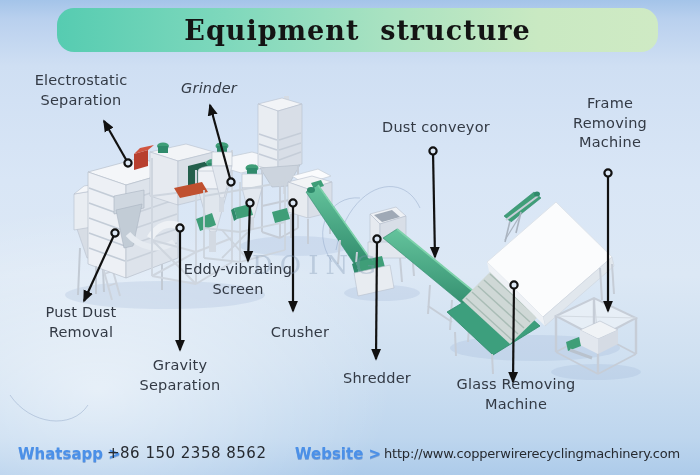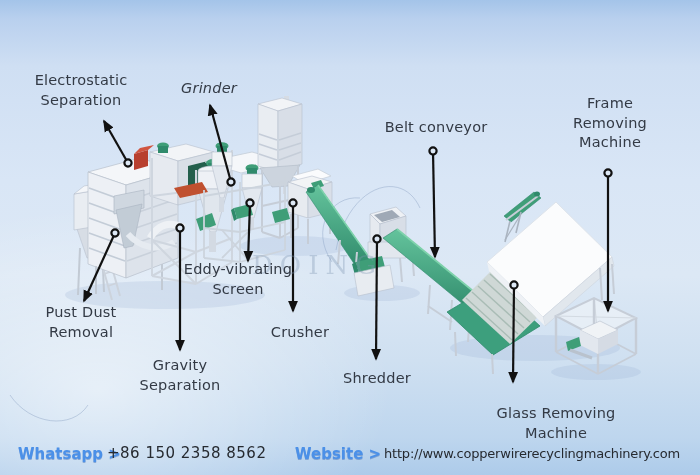--- a/index.html
+++ b/index.html
@@ -25,40 +25,43 @@
   }
   #lbl-electrostatic{left:21px;top:71px;width:120px;}
   #lbl-grinder{left:176px;top:79px;width:66px;font-style:italic;}
   #lbl-belt{left:376px;top:118px;width:120px;}
   #lbl-frame{left:560px;top:94px;width:100px;}
   #lbl-dust{left:21px;top:303px;width:120px;}
   #lbl-eddy{left:178px;top:260px;width:120px;}
   #lbl-crusher{left:268px;top:323px;width:64px;}
   #lbl-gravity{left:120px;top:356px;width:120px;}
   #lbl-shredder{left:341px;top:369px;width:72px;}
-  #lbl-glass{left:456px;top:404px;width:120px;margin-left:40px;}
+  #lbl-glass{left:456px;top:375px;width:120px;}
   #watermark{
     position:absolute;left:252px;top:250px;
     font-family:"DejaVu Serif","Liberation Serif",serif;
     font-size:26px;letter-spacing:7px;color:rgba(125,148,178,0.35);
   }
   #footer{position:absolute;left:0;top:441px;width:672px;height:30px;font-size:15px;}
   .f-accent{position:absolute;font-weight:bold;color:#4b90e8;text-shadow:0 0.5px 0 rgba(40,90,170,0.4);}
   .f-value{position:absolute;color:#262a30;}
   #whatsapp-label{left:18px;top:4px;}
   #whatsapp-number{left:107px;top:3px;letter-spacing:0.5px;}
   #website-label{left:295px;top:4px;}
   #website-url{left:384px;top:3px;font-size:13px;letter-spacing:-0.2px;top:4.5px;}
   svg{position:absolute;left:0;top:0;}
 </style>
 </head>
 <body>
 
 <div id="stage">
 
+  <div id="banner">
+    <div id="title">Equipment  structure</div>
+  </div>
 
   <svg width="700" height="475" viewBox="0 0 700 475">
     <defs>
       <marker id="arrow" viewBox="0 0 10 10" refX="8.6" refY="5" markerWidth="12" markerHeight="12" orient="auto" markerUnits="userSpaceOnUse">
         <path d="M0,0.8 L10,5 L0,9.2 Z" fill="#111"></path>
       </marker>
       <linearGradient id="beltg" x1="0" y1="0" x2="0" y2="1">
         <stop offset="0" stop-color="#64c39c"></stop>
           <stop offset="1" stop-color="#2f8a6b"></stop>
       </linearGradient>
@@ -338,21 +341,21 @@
       <circle cx="514" cy="285" r="3.6"></circle>
         <circle cx="608" cy="173" r="3.6"></circle>
     </g>
   </svg>
 
   <div id="watermark">DOING</div>
 
   <div class="mlabel" id="lbl-electrostatic">Electrostatic
 Separation</div>
   <div class="mlabel" id="lbl-grinder">Grinder</div>
-  <div class="mlabel" id="lbl-belt">Belt conveyor</div>
+  <div class="mlabel" id="lbl-belt">Dust conveyor</div>
   <div class="mlabel" id="lbl-frame">Frame
 Removing
 Machine</div>
   <div class="mlabel" id="lbl-dust">Pust Dust
 Removal</div>
   <div class="mlabel" id="lbl-eddy">Eddy-vibrating
 Screen</div>
   <div class="mlabel" id="lbl-crusher">Crusher</div>
   <div class="mlabel" id="lbl-gravity">Gravity
 Separation</div>

